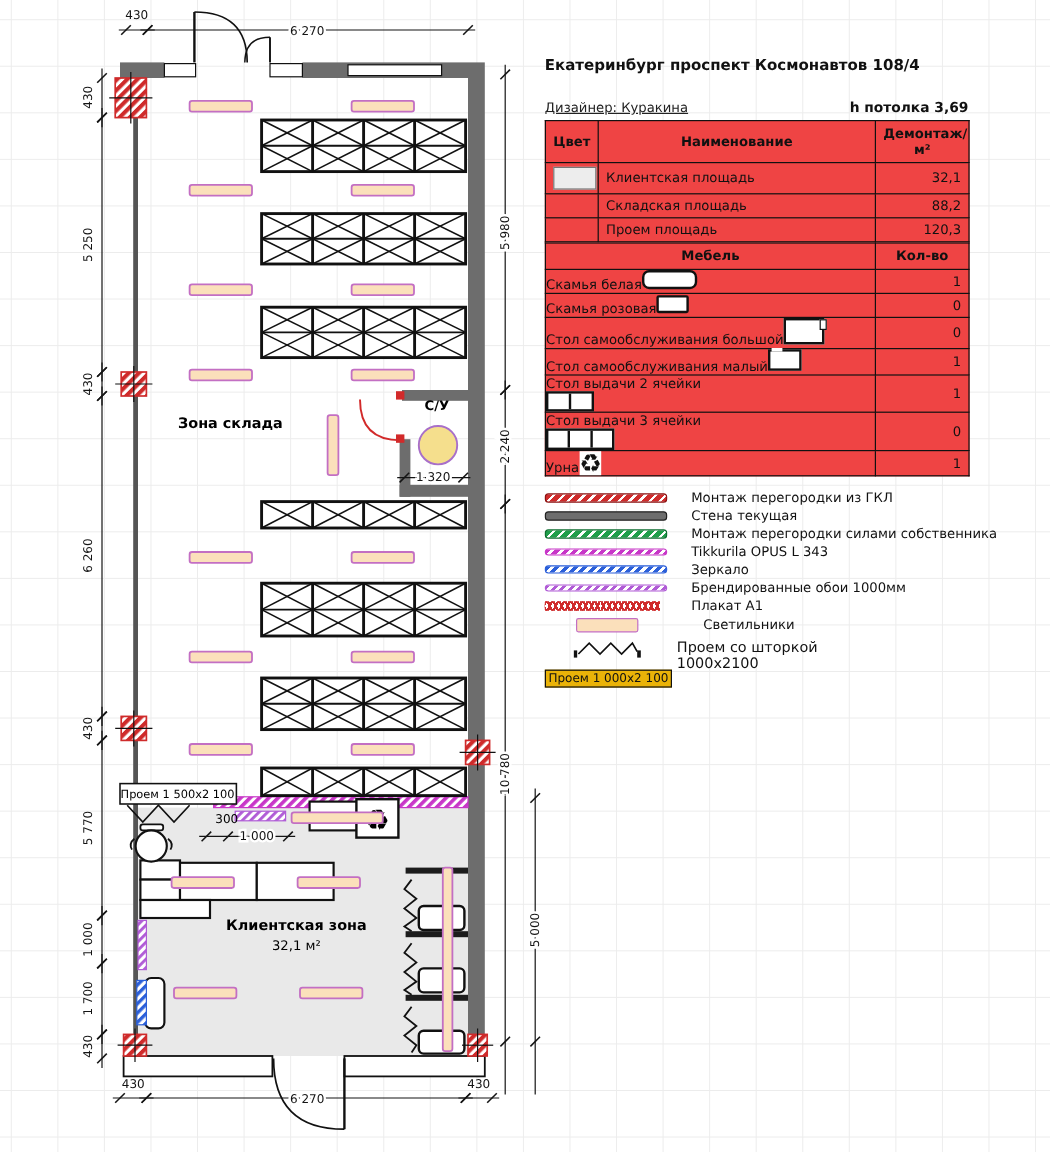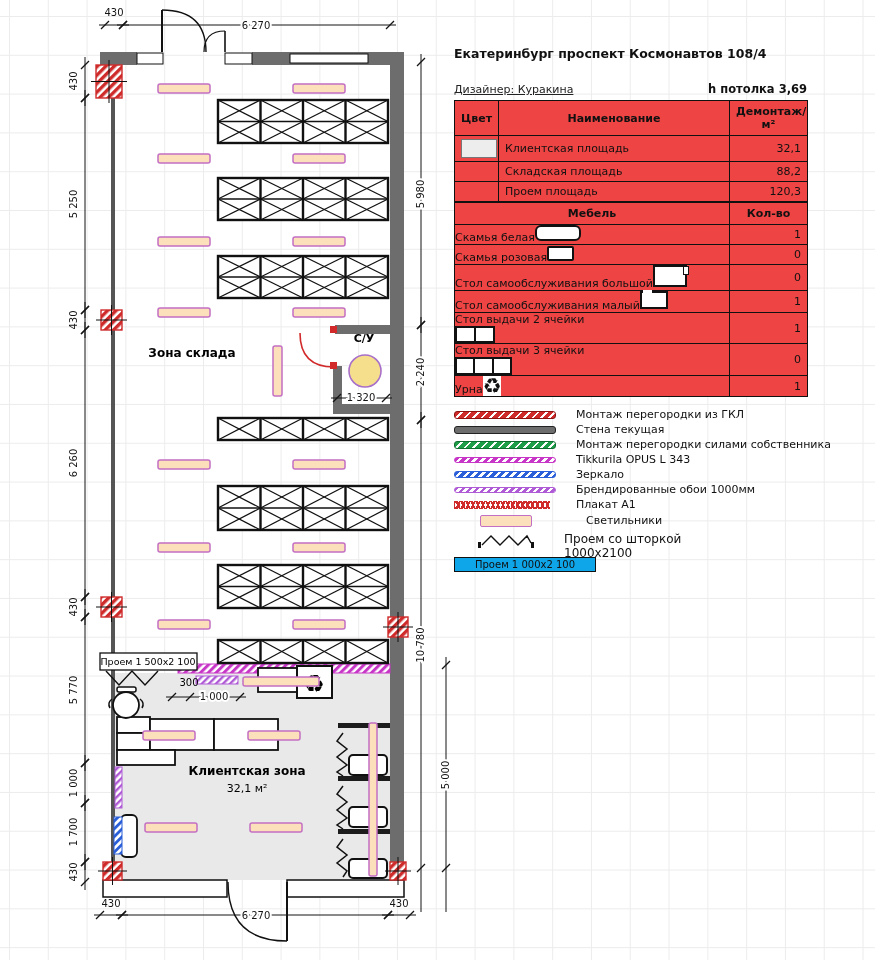--- a/index.html
+++ b/index.html
@@ -53,21 +53,21 @@
   .b-blue{height:7px;border:1px solid #2b5fd9;background:repeating-linear-gradient(135deg,#2b5fd9 0 3px,#fff 3px 5.5px);}
   .b-violet{height:6px;border:1px solid #b05bd6;background:repeating-linear-gradient(135deg,#b05bd6 0 2.5px,#fff 2.5px 5px);}
   .b-demo{height:8px;border:none;border-radius:0;width:96px;margin-right:6px;
     background:repeating-linear-gradient(120deg,#cf2b2b 0 1.6px,transparent 1.6px 3.4px,#cf2b2b 3.4px 5px,transparent 5px 9.5px);}
   .b-poster{height:8px;border:none;border-radius:0;width:96px;margin-right:6px;
     background:repeating-linear-gradient(65deg,#cf2b2b 0 2px,transparent 2px 4.5px),repeating-linear-gradient(115deg,#cf2b2b 0 2px,transparent 2px 4.5px);}
   .lrow.lightrow{height:17px;}
   .b-light{width:50px;height:10px;background:#fbe0bb;border:1.6px solid #c36fc3;border-radius:2px;margin-left:26px;margin-right:34px;flex:none;}
   .curtainrow{display:flex;align-items:flex-start;gap:8px;margin-top:4px;}
   .curtain-left{width:102px;flex:none;}
-  .curtain-box{margin-top:1px;border:1.4px solid #111;background:#0ea5e9;font-size:10px;padding:1px 20px;display:inline-block;white-space:nowrap;}
+  .curtain-box{margin-top:1px;border:1.4px solid #111;background:#eab308;font-size:10px;padding:1px 2px;display:inline-block;white-space:nowrap;}
   .curtain-label{font-size:12px;line-height:13.5px;}
 </style>
 </head>
 <body>
 
 <svg id="plan" width="470" height="960" viewBox="0 0 470 960">
   <defs>
     <pattern id="pRed" width="6" height="6" patternUnits="userSpaceOnUse" patternTransform="rotate(45)">
       <rect width="6" height="6" fill="#fff"></rect>
         <rect width="3.4" height="6" fill="#cf2b2b"></rect>

